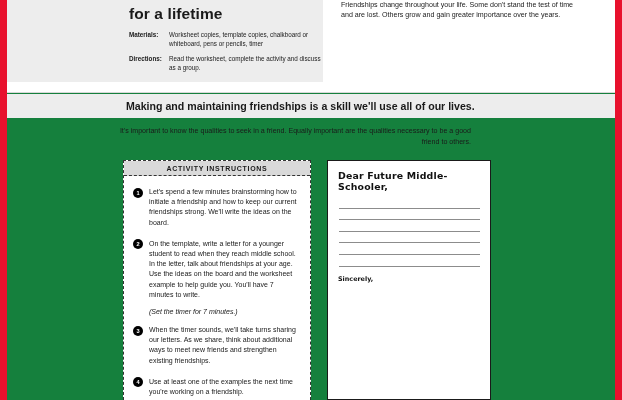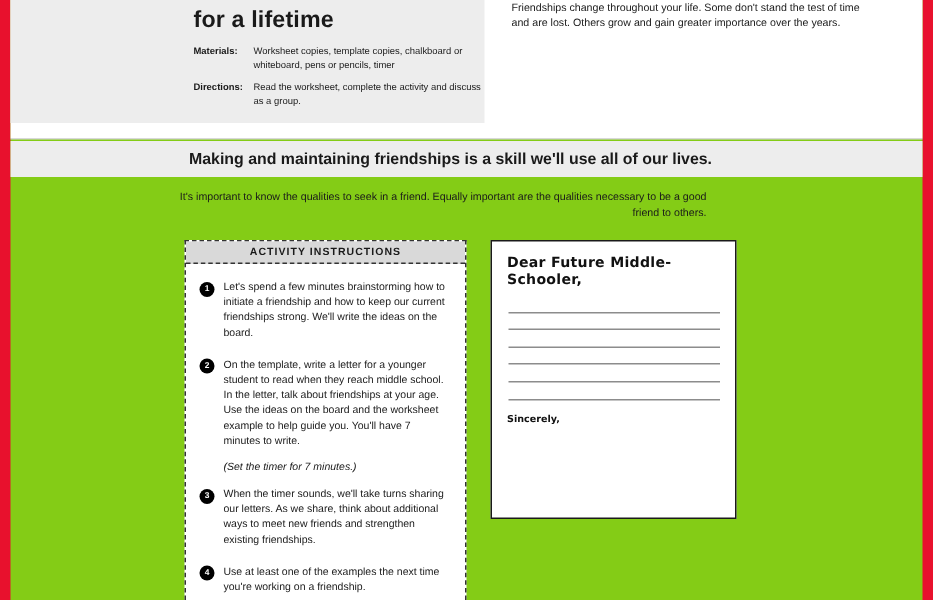--- a/index.html
+++ b/index.html
@@ -7,21 +7,21 @@
     margin: 0; padding: 0;
     width: 622px; height: 400px;
     background: #ffffff;
     font-family: "Liberation Sans", sans-serif;
     overflow: hidden;
   }
   #page {
     position: relative;
     width: 622px;
     height: 400px;
-    background: #84cc16;
+    background: #15803d;
   }
 
   
   .rail {
     position: absolute;
     top: 0;
     width: 7px;
     height: 400px;
     background: #e8112d;
   }
@@ -171,21 +171,21 @@
     font-size: 7px;
     font-style: italic;
     color: #1a1a1a;
   }
 
   
   .letter {
     position: absolute;
     left: 327px; top: 160px;
     width: 164px;
-    height: 186px;
+    height: 240px;
     border: 1px solid #1a1a1a;
     background: #ffffff;
     padding: 9px 10px 0 10px;
   }
   .letter-salutation {
     font-family: "DejaVu Sans", sans-serif;
     font-size: 9.4px;
     font-weight: bold;
     color: #111111;
     letter-spacing: .2px;

